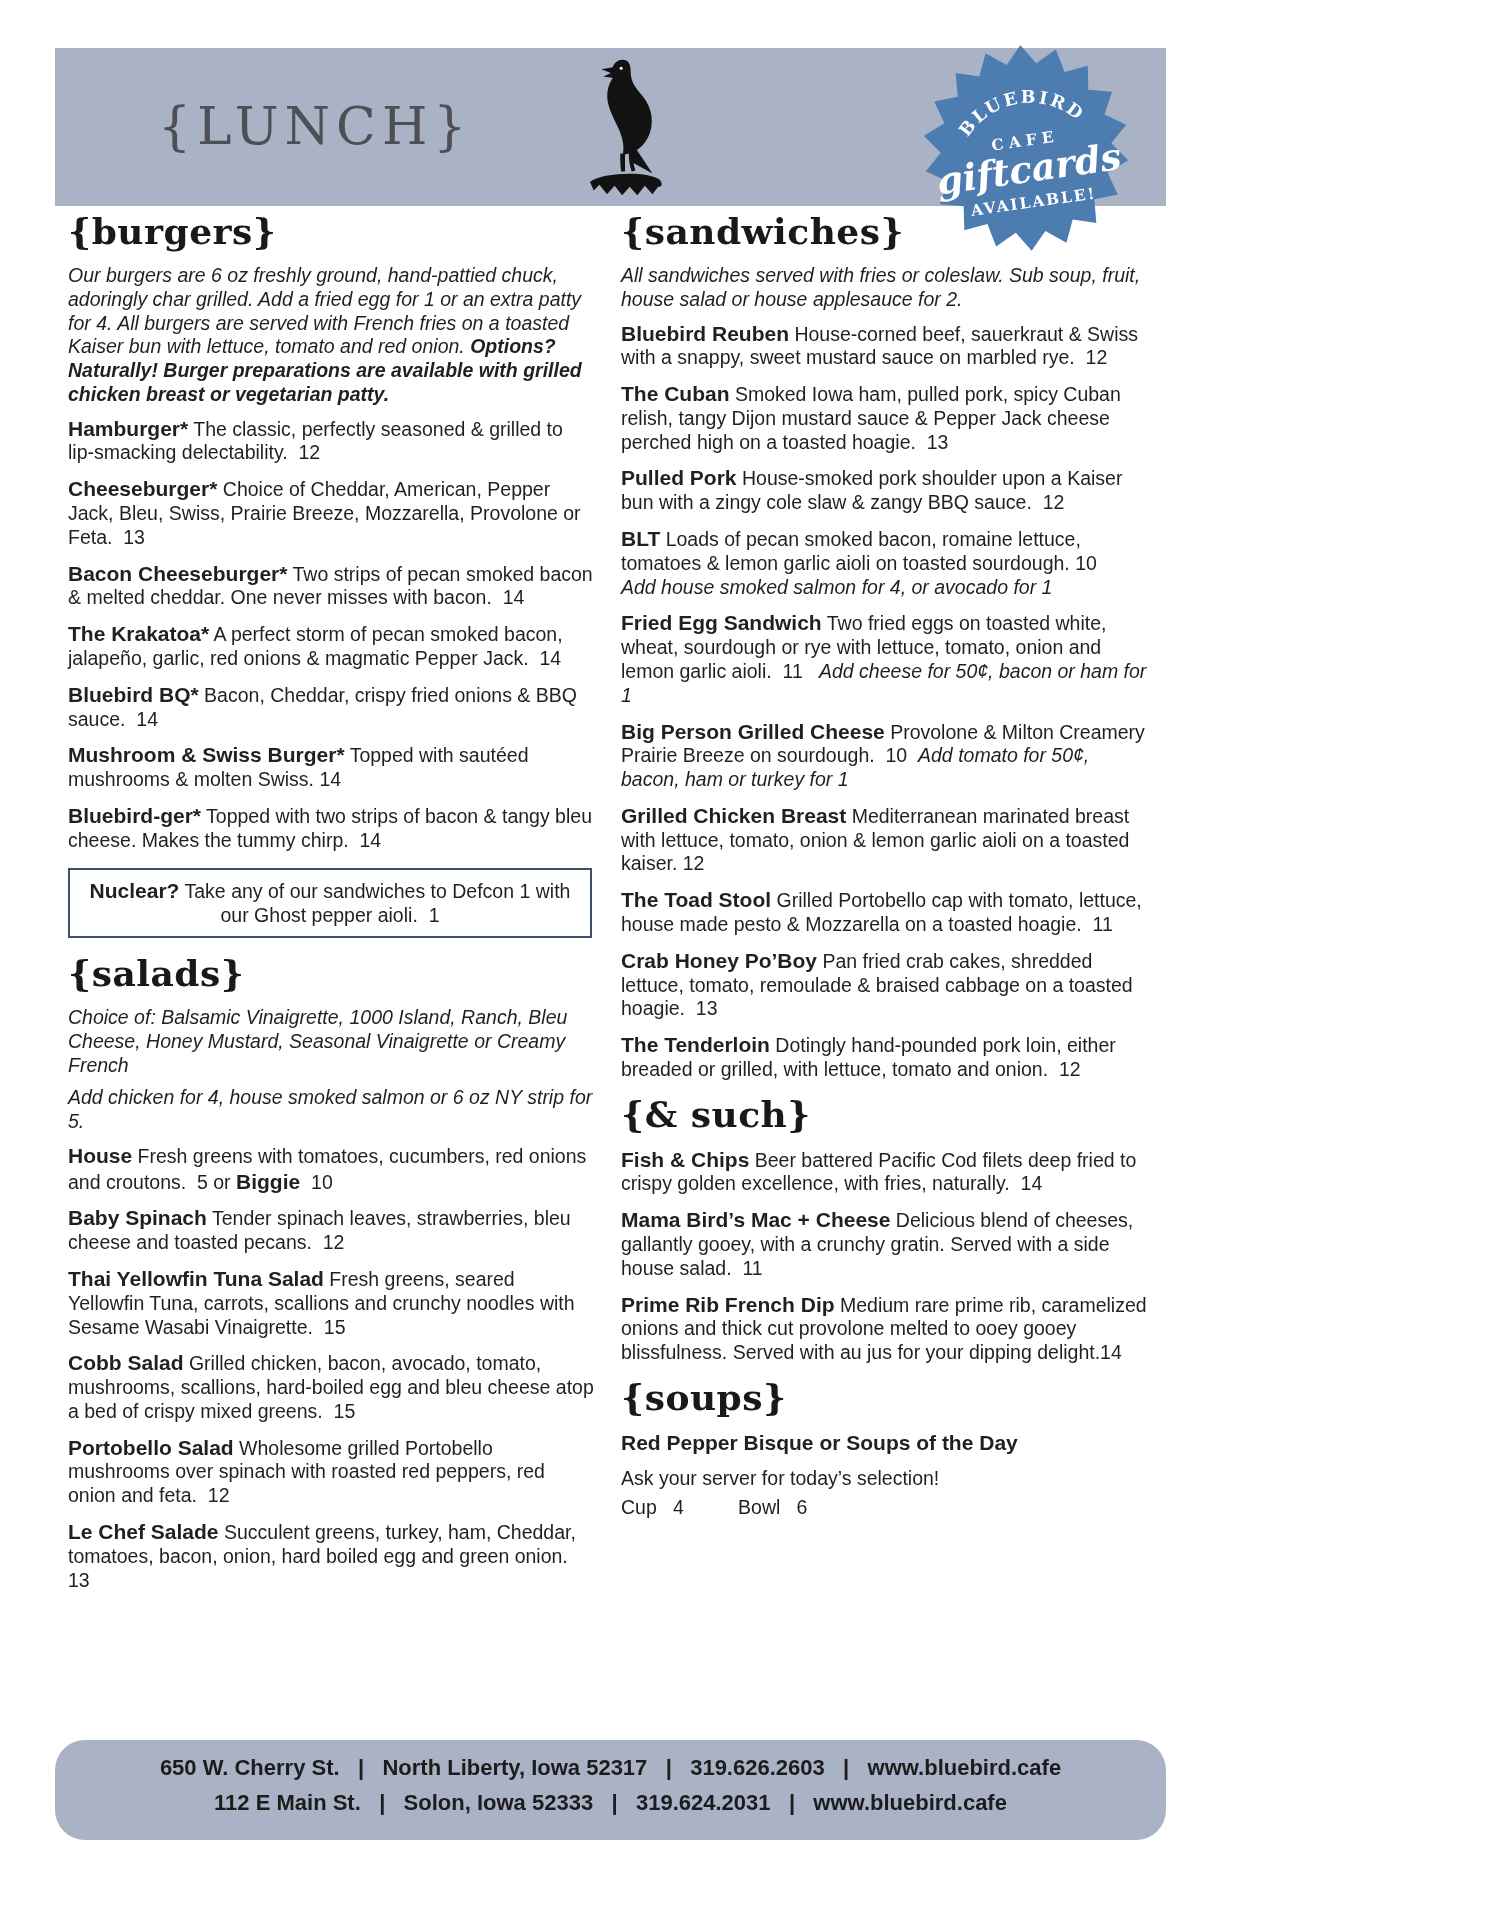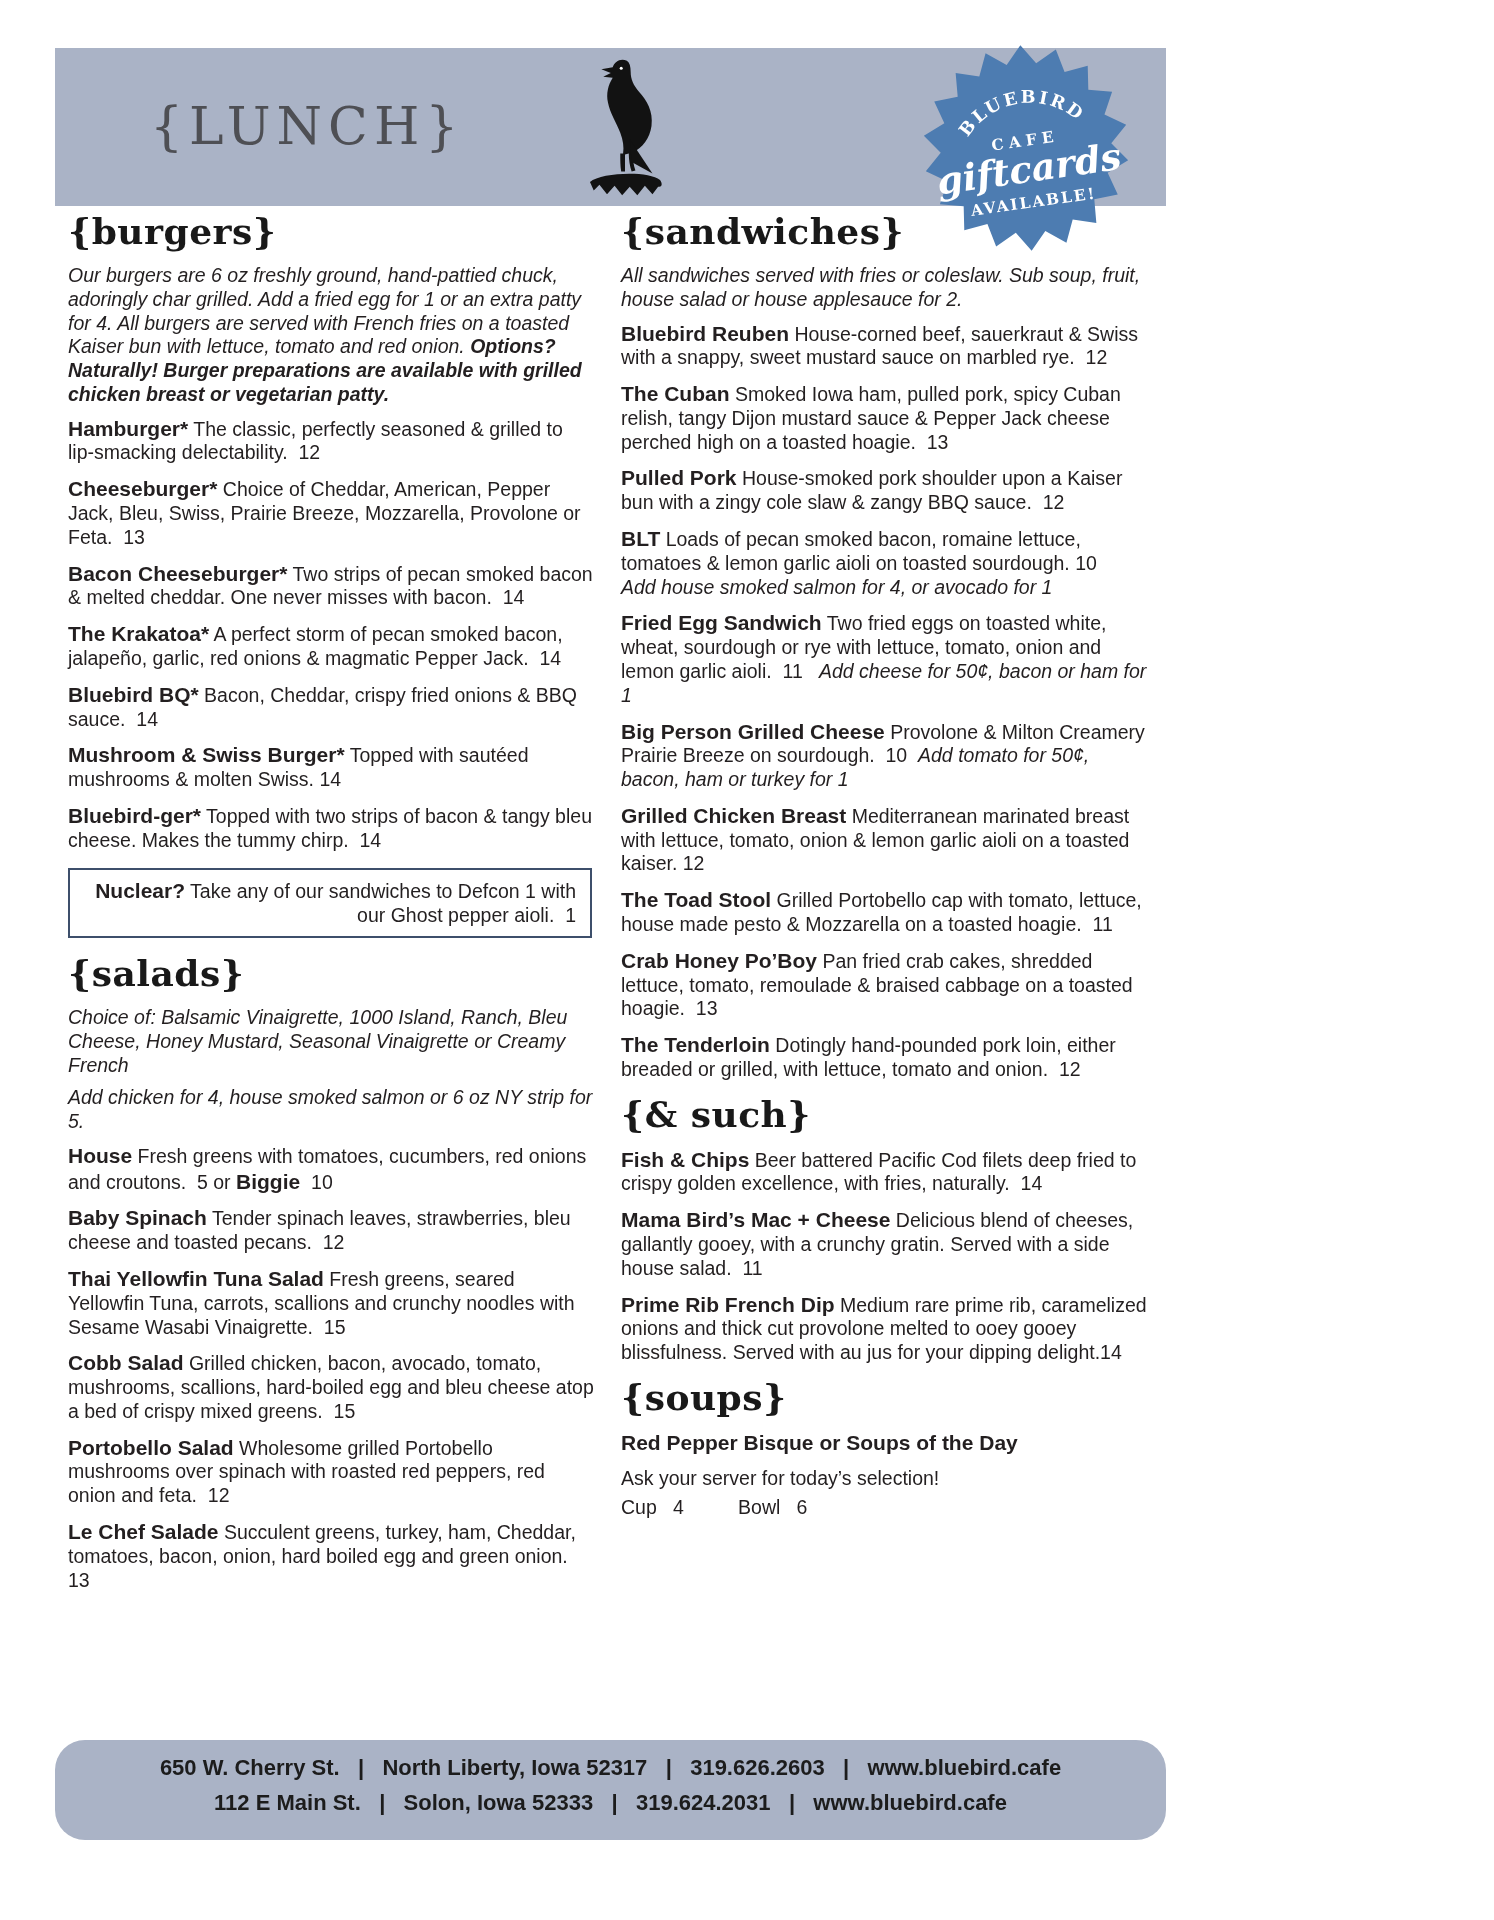--- a/index.html
+++ b/index.html
@@ -9,21 +9,21 @@
     font-family:"Liberation Sans", sans-serif;
     color:var(--text, #231f20);
   }
   .page { position:absolute; inset:0; width:1494px; height:1920px; background:#fff; overflow:hidden; }
 
   .band { position:absolute; left:55px; width:1111px; background:var(--band,#aab3c6); }
   .header-band { top:48px; height:158px; }
   .footer-band { top:1740px; height:100px; padding-top:15px;border-radius:30px; }
 
   .lunch-title {
-    position:absolute; left:150px; top:96px;
+    position:absolute; left:158px; top:96px;
     font-family:"DejaVu Serif","Liberation Serif",serif;
     font-size:52px; letter-spacing:6px; color:#4e4f54; font-weight:500;
   }
 
   .bird { position:absolute; left:572px; top:56px; width:106px; height:142px; }
   .bird path { fill:#121212; }
 
   .badge { position:absolute; left:918px; top:40px; width:216px; height:216px; }
   .badge polygon { fill:var(--badge,#4d7cb1); }
   .badge text { fill:#ffffff; font-family:"DejaVu Serif","Liberation Serif",serif; }
@@ -39,21 +39,21 @@
     font-family:"DejaVu Serif","Liberation Serif",serif;
     font-weight:700; font-size:36px; color:#191919;
     margin:4px 0 12px 0; letter-spacing:0.5px;
   }
 
   .blk { font-size:19.5px; line-height:1.22; margin-bottom:11px; white-space:pre-wrap; }
   .blk-intro { margin-bottom:9px; }
   .blk-plain { margin-bottom:6px; }
   .blk-box {
     border:2.5px solid var(--border,#3d4f6b);
-    text-align:right; padding:8px 14px; margin:16px 2px 14px 0;
+    text-align:center; padding:8px 14px; margin:16px 2px 14px 0;
   }
 
   .run-b  { font-weight:700; font-size:21px; }
   .run-r  { font-weight:400; }
   .run-i  { font-style:italic; }
   .run-bi { font-weight:700; font-style:italic; }
 
   .footer-line {
     text-align:center; font-weight:700; font-size:22px;
     white-space:pre-wrap; margin-bottom:9px; color:#1c1c1c;

